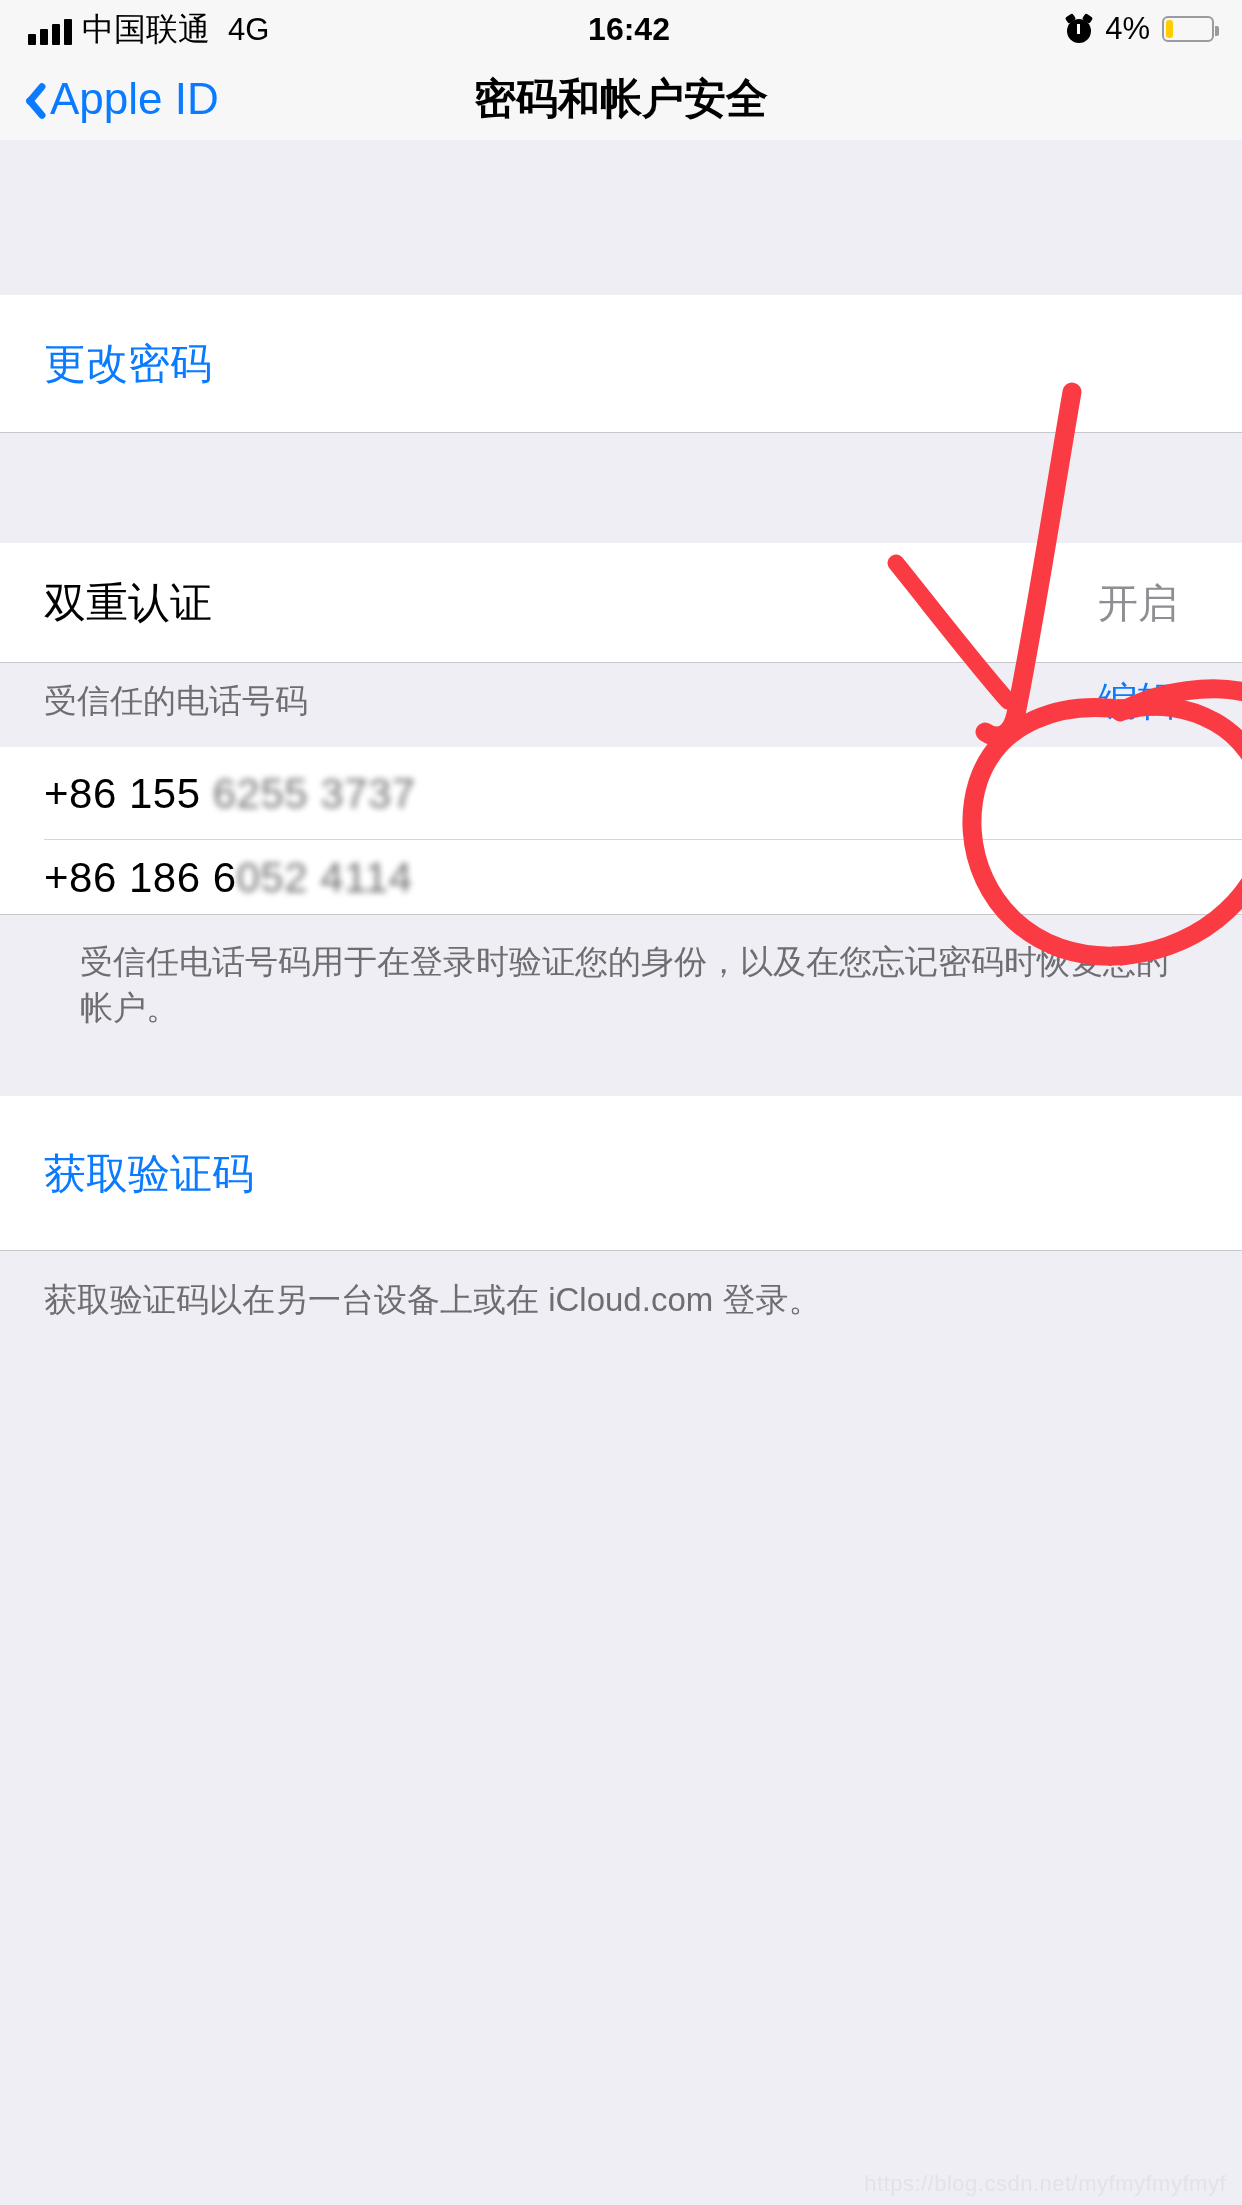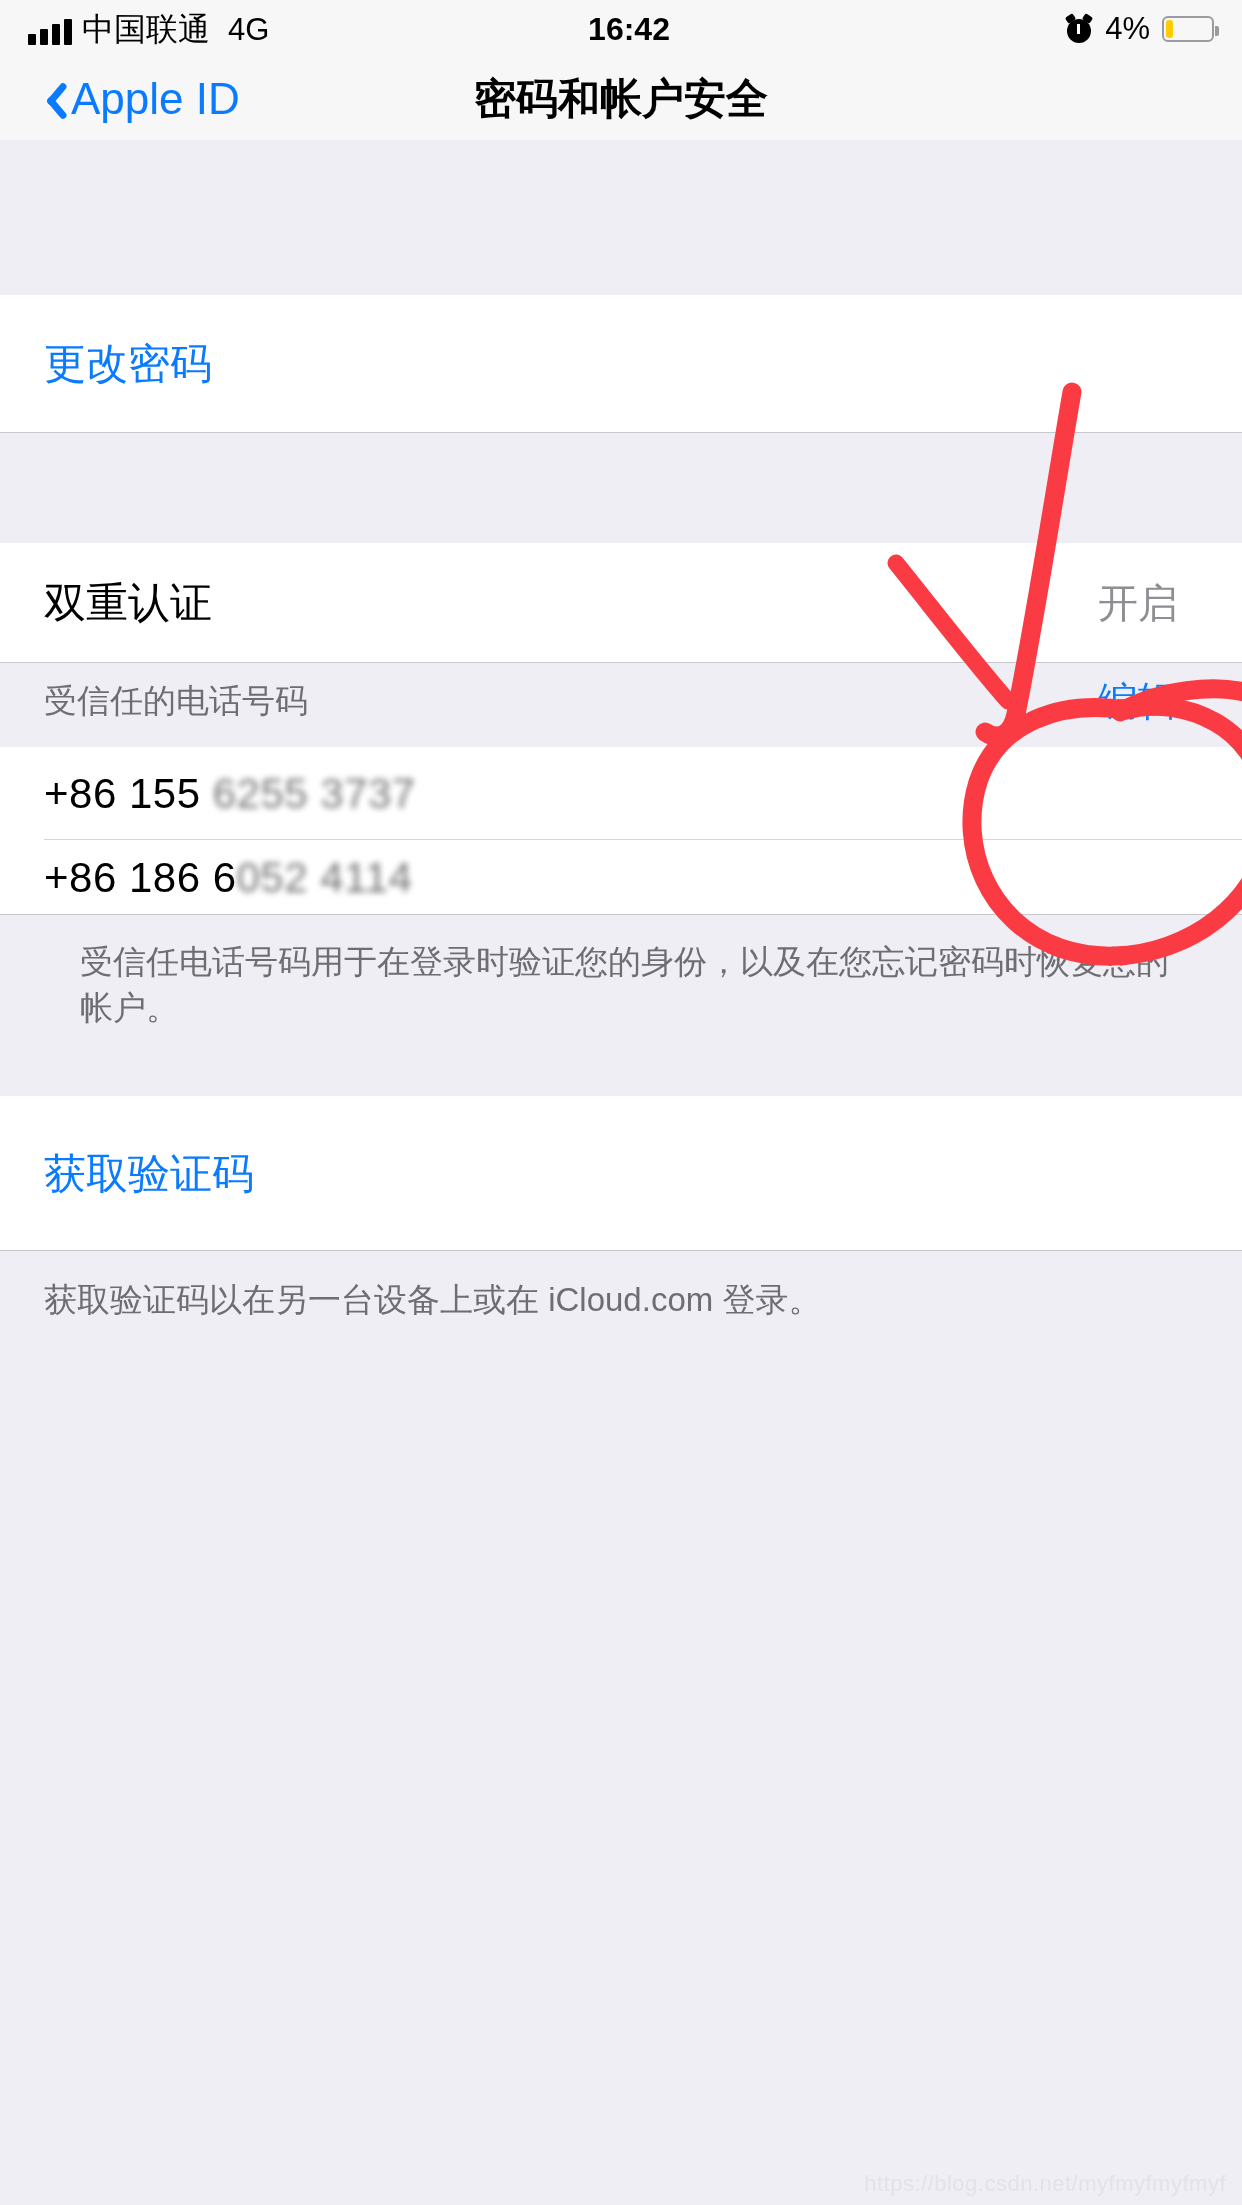--- a/index.html
+++ b/index.html
@@ -76,21 +76,21 @@
   
   .navbar {
     position:absolute; top:58px; left:0;
     width:1242px; height:82px;
     background:#f7f7f8;
     display:flex; align-items:center;
   }
   .nav-back {
     display:flex; align-items:center;
     color:#0a7bff; font-size:44px; line-height:1;
-    padding-left:35px; cursor:pointer;
+    padding-left:14px; cursor:pointer;
   }
   .chev {
     width:26px; height:42px; position:relative; margin-right:10px; flex:0 0 auto;
   }
   .chev::before, .chev::after {
     content:""; position:absolute; left:10px; width:7px; height:26px;
     background:#0a7bff; border-radius:4px;
   }
   .chev::before { top:0px; transform:rotate(40deg); transform-origin:bottom center; }
   .chev::after  { top:20px; transform:rotate(-40deg); transform-origin:top center; }

